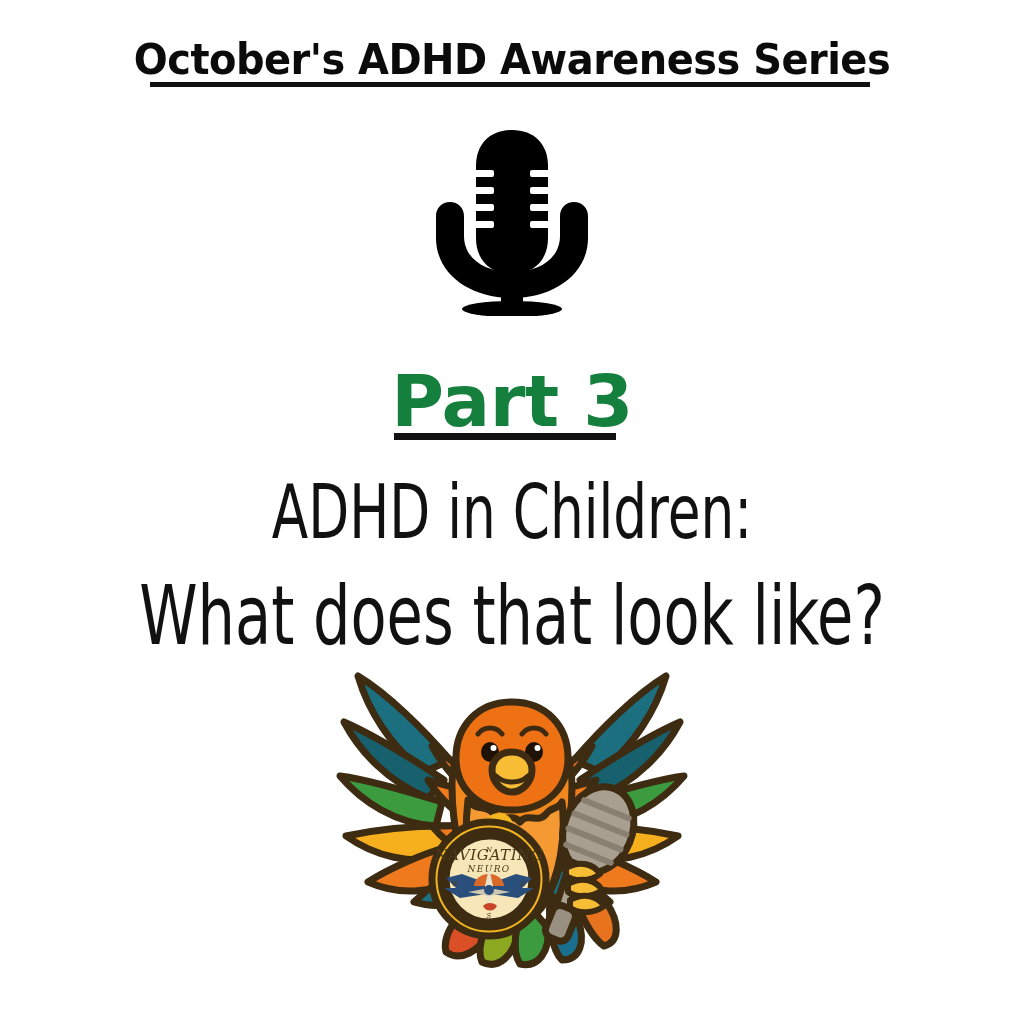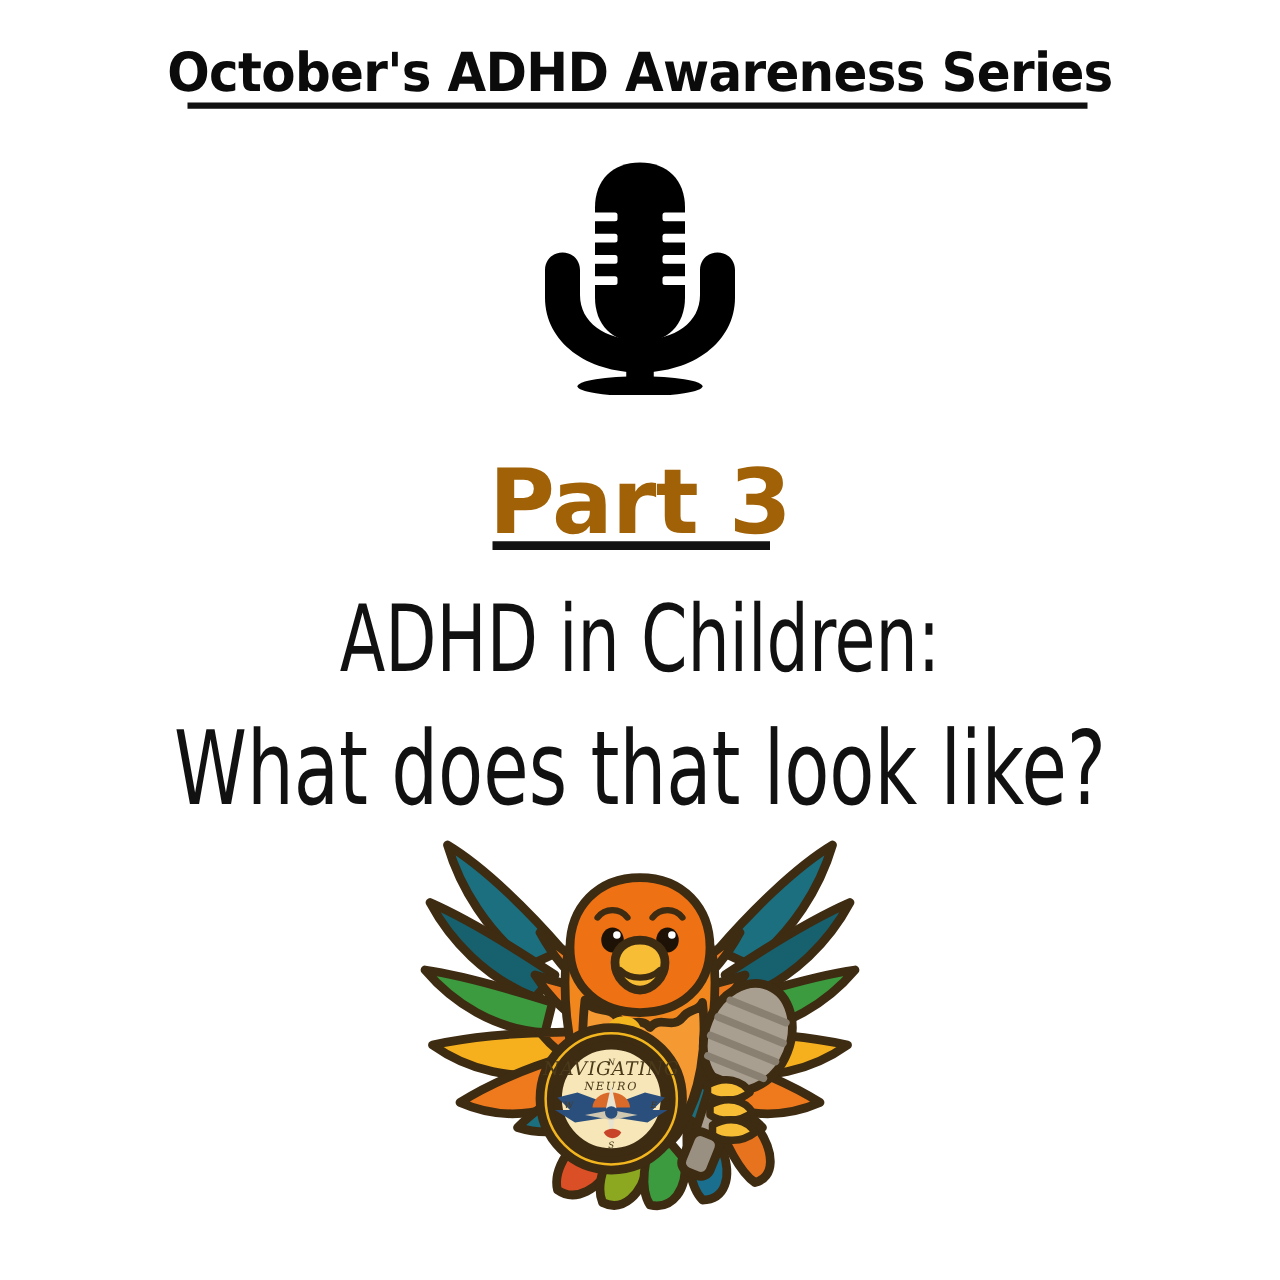--- a/index.html
+++ b/index.html
@@ -60,21 +60,21 @@
   .part-label {
     position: absolute;
     top: 360px;
     left: 0;
     width: 1024px;
     text-align: center;
     font-family: "DejaVu Sans", sans-serif;
     font-weight: bold;
     font-size: 72px;
     line-height: 82px;
-    color: #a16207;
+    color: #15803d;
     letter-spacing: -0.5px;
     white-space: nowrap;
   }
   .part-underline {
     position: absolute;
     top: 433px;
     left: 394px;
     width: 222px;
     height: 7px;
     background: #111111;

